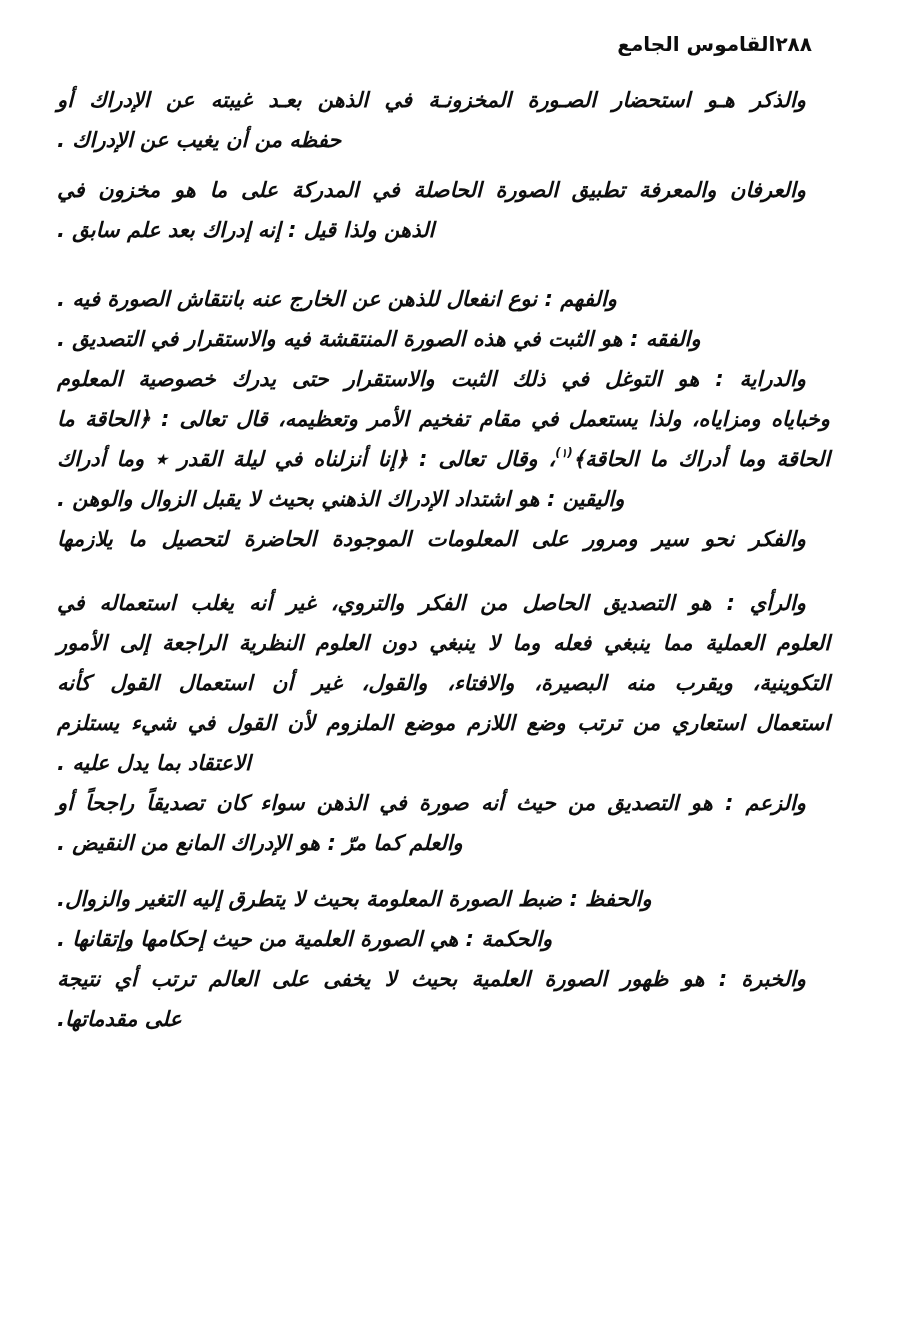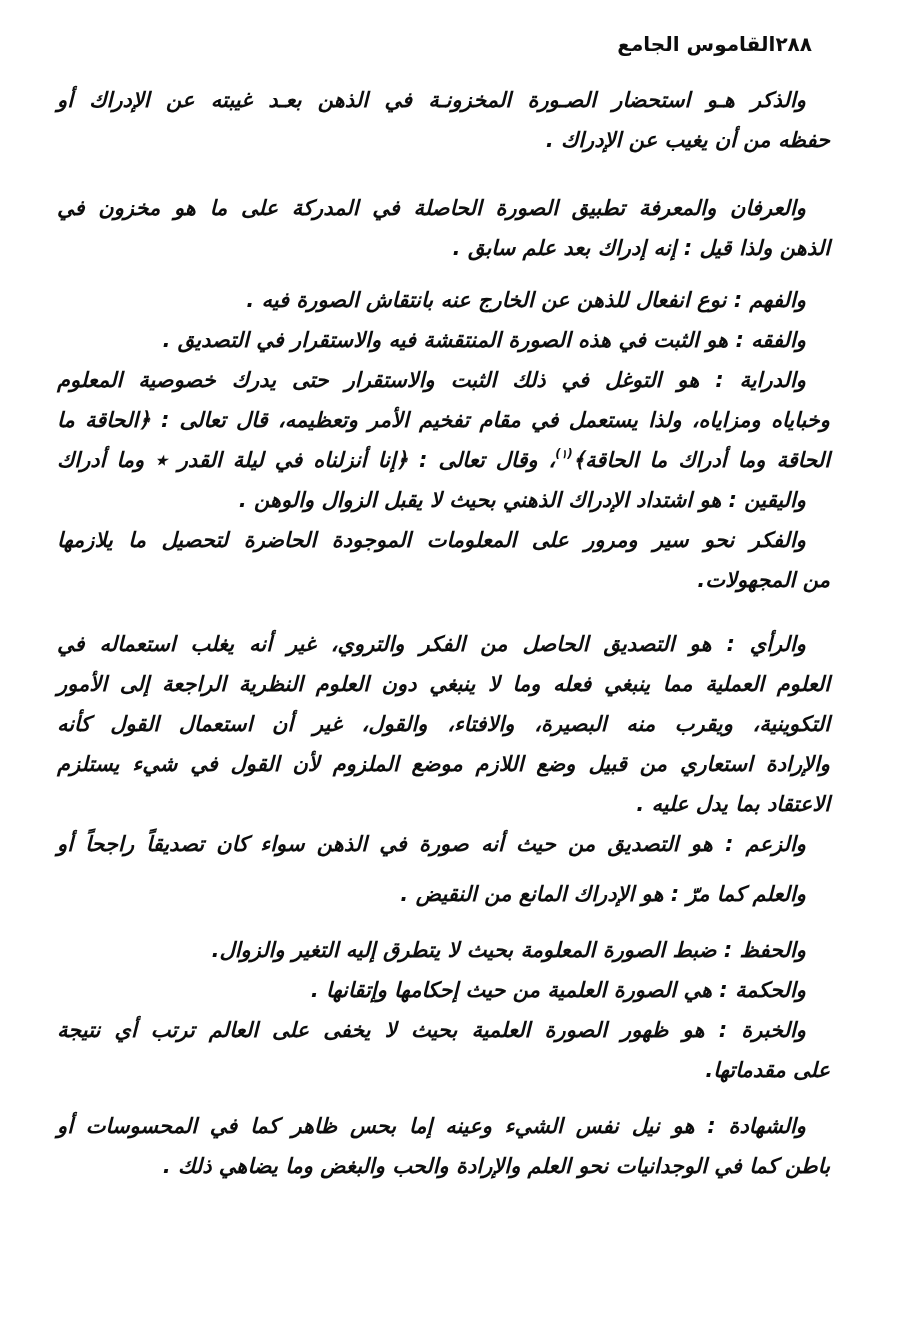--- a/index.html
+++ b/index.html
@@ -37,36 +37,36 @@
     right: 67px;
     left: 57px;
     font-style: italic;
   }
   .para { margin: 0; }
   .para .line {
     font-size: 21px;
     font-weight: bold;
     line-height: 40px;
     height: 40px;
-    text-align: right;
+    text-align: left;
     white-space: nowrap;
   }
   
   .para .line.fill {
     white-space: normal;
     text-align: justify;
     text-align-last: justify;
   }
   
   .para .line:first-child { padding-right: 24px; }
   
-  .para:nth-child(2)  { margin-top: 28px; }
-  .para:nth-child(3)  { margin-top: 12px; }
+  .para:nth-child(2)  { margin-top: 10px; }
+  .para:nth-child(3)  { margin-top: 29px; }
   .para:nth-child(8)  { margin-top: 24px; }
-  .para:nth-child(10) { margin-top: 10px; }
+  .para:nth-child(10) { }
   .para:nth-child(11) { margin-top: 16px; }
   .para:nth-child(14) { margin-top: 16px; }
 
   sup {
     font-size: 12px;
     line-height: 0;
     vertical-align: 9px;
     letter-spacing: 0;
   }
 </style>
@@ -98,44 +98,39 @@
       <div class="para">
         <div class="line fill">والدراية : هو التوغل في ذلك الثبت والاستقرار حتى يدرك خصوصية المعلوم</div>
         <div class="line fill">وخباياه ومزاياه، ولذا يستعمل في مقام تفخيم الأمر وتعظيمه، قال تعالى : ﴿الحاقة ما</div>
         <div class="line fill">الحاقة وما أدراك ما الحاقة﴾<sup>(١)</sup>، وقال تعالى : ﴿إنا أنزلناه في ليلة القدر ٭ وما أدراك</div>
       </div>
       <div class="para">
         <div class="line">واليقين : هو اشتداد الإدراك الذهني بحيث لا يقبل الزوال والوهن .</div>
       </div>
       <div class="para">
         <div class="line fill">والفكر نحو سير ومرور على المعلومات الموجودة الحاضرة لتحصيل ما يلازمها</div>
-        <div class="line">من المجهولات.</div>
       </div>
       <div class="para">
         <div class="line fill">والرأي : هو التصديق الحاصل من الفكر والتروي، غير أنه يغلب استعماله في</div>
         <div class="line fill">العلوم العملية مما ينبغي فعله وما لا ينبغي دون العلوم النظرية الراجعة إلى الأمور</div>
         <div class="line fill">التكوينية، ويقرب منه البصيرة، والافتاء، والقول، غير أن استعمال القول كأنه</div>
-        <div class="line fill">والإرادة استعاري من قبيل وضع اللازم موضع الملزوم لأن القول في شيء يستلزم</div>
+        <div class="line fill">استعمال استعاري من ترتب وضع اللازم موضع الملزوم لأن القول في شيء يستلزم</div>
         <div class="line">الاعتقاد بما يدل عليه .</div>
       </div>
       <div class="para">
         <div class="line fill">والزعم : هو التصديق من حيث أنه صورة في الذهن سواء كان تصديقاً راجحاً أو</div>
       </div>
       <div class="para">
         <div class="line">والعلم كما مرّ : هو الإدراك المانع من النقيض .</div>
       </div>
       <div class="para">
         <div class="line">والحفظ : ضبط الصورة المعلومة بحيث لا يتطرق إليه التغير والزوال.</div>
       </div>
       <div class="para">
         <div class="line">والحكمة : هي الصورة العلمية من حيث إحكامها وإتقانها .</div>
       </div>
       <div class="para">
         <div class="line fill">والخبرة : هو ظهور الصورة العلمية بحيث لا يخفى على العالم ترتب أي نتيجة</div>
         <div class="line">على مقدماتها.</div>
       </div>
-      <div class="para">
-        <div class="line fill">والشهادة : هو نيل نفس الشيء وعينه إما بحس ظاهر كما في المحسوسات أو</div>
-        <div class="line">باطن كما في الوجدانيات نحو العلم والإرادة والحب والبغض وما يضاهي ذلك .</div>
-      </div>
     </div>
 
 </div>
 
 </body></html>

